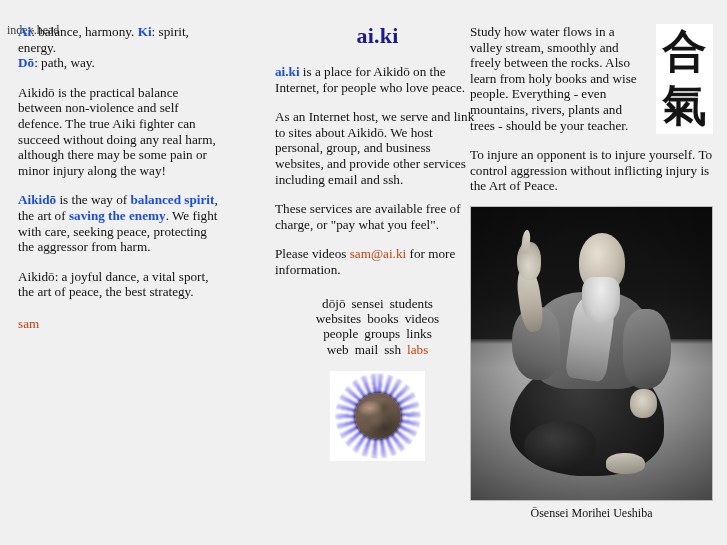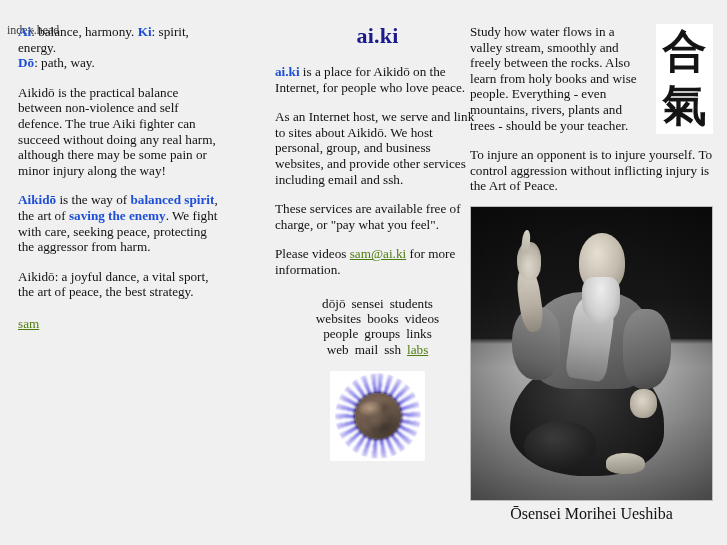--- a/index.html
+++ b/index.html
@@ -53,22 +53,21 @@
     color: #111111;
   }
   p.para.tight { margin-bottom: 0; }
 
   .grn {
     color: #1d4ed8;
     font-weight: bold;
   }
 
   a, .lnk {
-    color: #4d7c0f;
-    text-decoration: underline;
+    color: #c2410c;
     cursor: pointer;
   }
 
   
   #member-heading {
     margin: 30px 0 0 0;
     font-size: 13.2px;
     line-height: 15.6px;
     color: #1a7a33;
     font-weight: bold;
@@ -261,21 +260,21 @@
     border-radius: 46% 44% 46% 44%;
   }
   .ph-vignette {
     left: 0; top: 0; right: 0; bottom: 0;
     background: radial-gradient(ellipse at 50% 45%, rgba(0,0,0,0) 45%, rgba(0,0,0,0.38) 100%);
   }
 
   #ueshiba-caption {
     margin: 5px 0 0 0;
     text-align: center;
-    font-size: 16px;
+    font-size: 12px;
     line-height: 15px;
     color: #111111;
   }
 </style>
 </head>
 <body>
 
 <div id="filename-label">index.head</div>
 
 <div id="columns">

